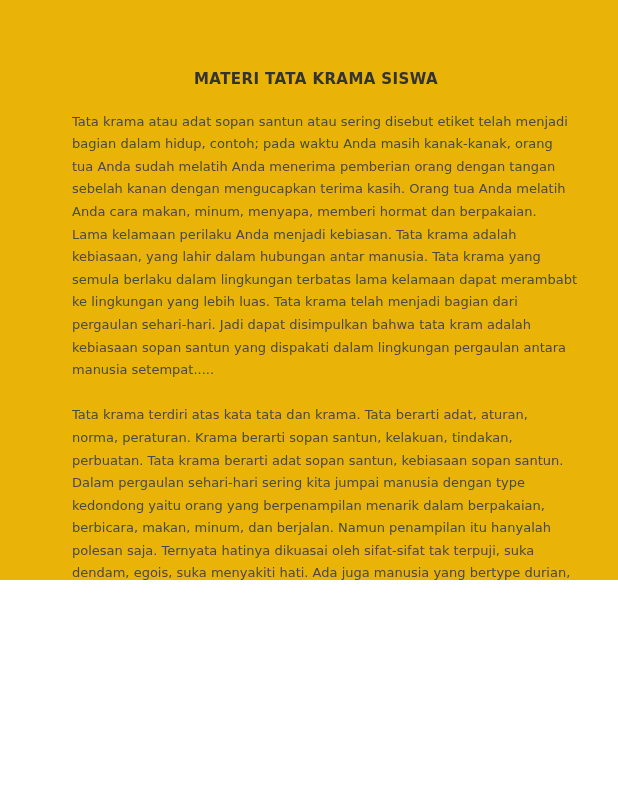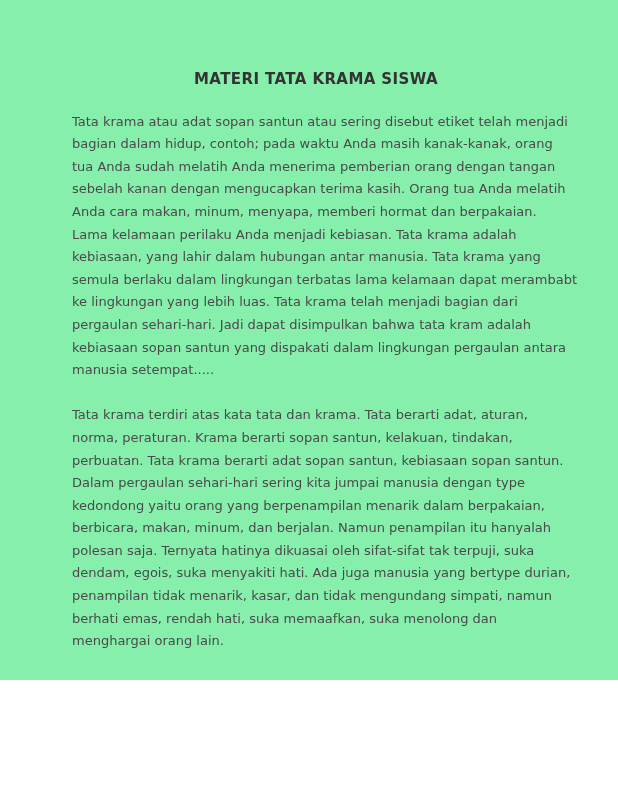--- a/index.html
+++ b/index.html
@@ -3,22 +3,22 @@
 <meta charset="utf-8">
 <style>
   html, body {
     margin: 0;
     padding: 0;
     background: #ffffff;
   }
   .page {
     position: relative;
     width: 618px;
-    height: 680px;
-    background: #86efac;
+    height: 580px;
+    background: #eab308;
     box-sizing: border-box;
     padding: 70px 58px 0 72px;
     overflow: hidden;
     font-family: "DejaVu Sans", "Liberation Sans", sans-serif;
   }
   .doc-title {
     margin: 0;
     width: 488px;
     text-align: center;
     font-size: 15px;

